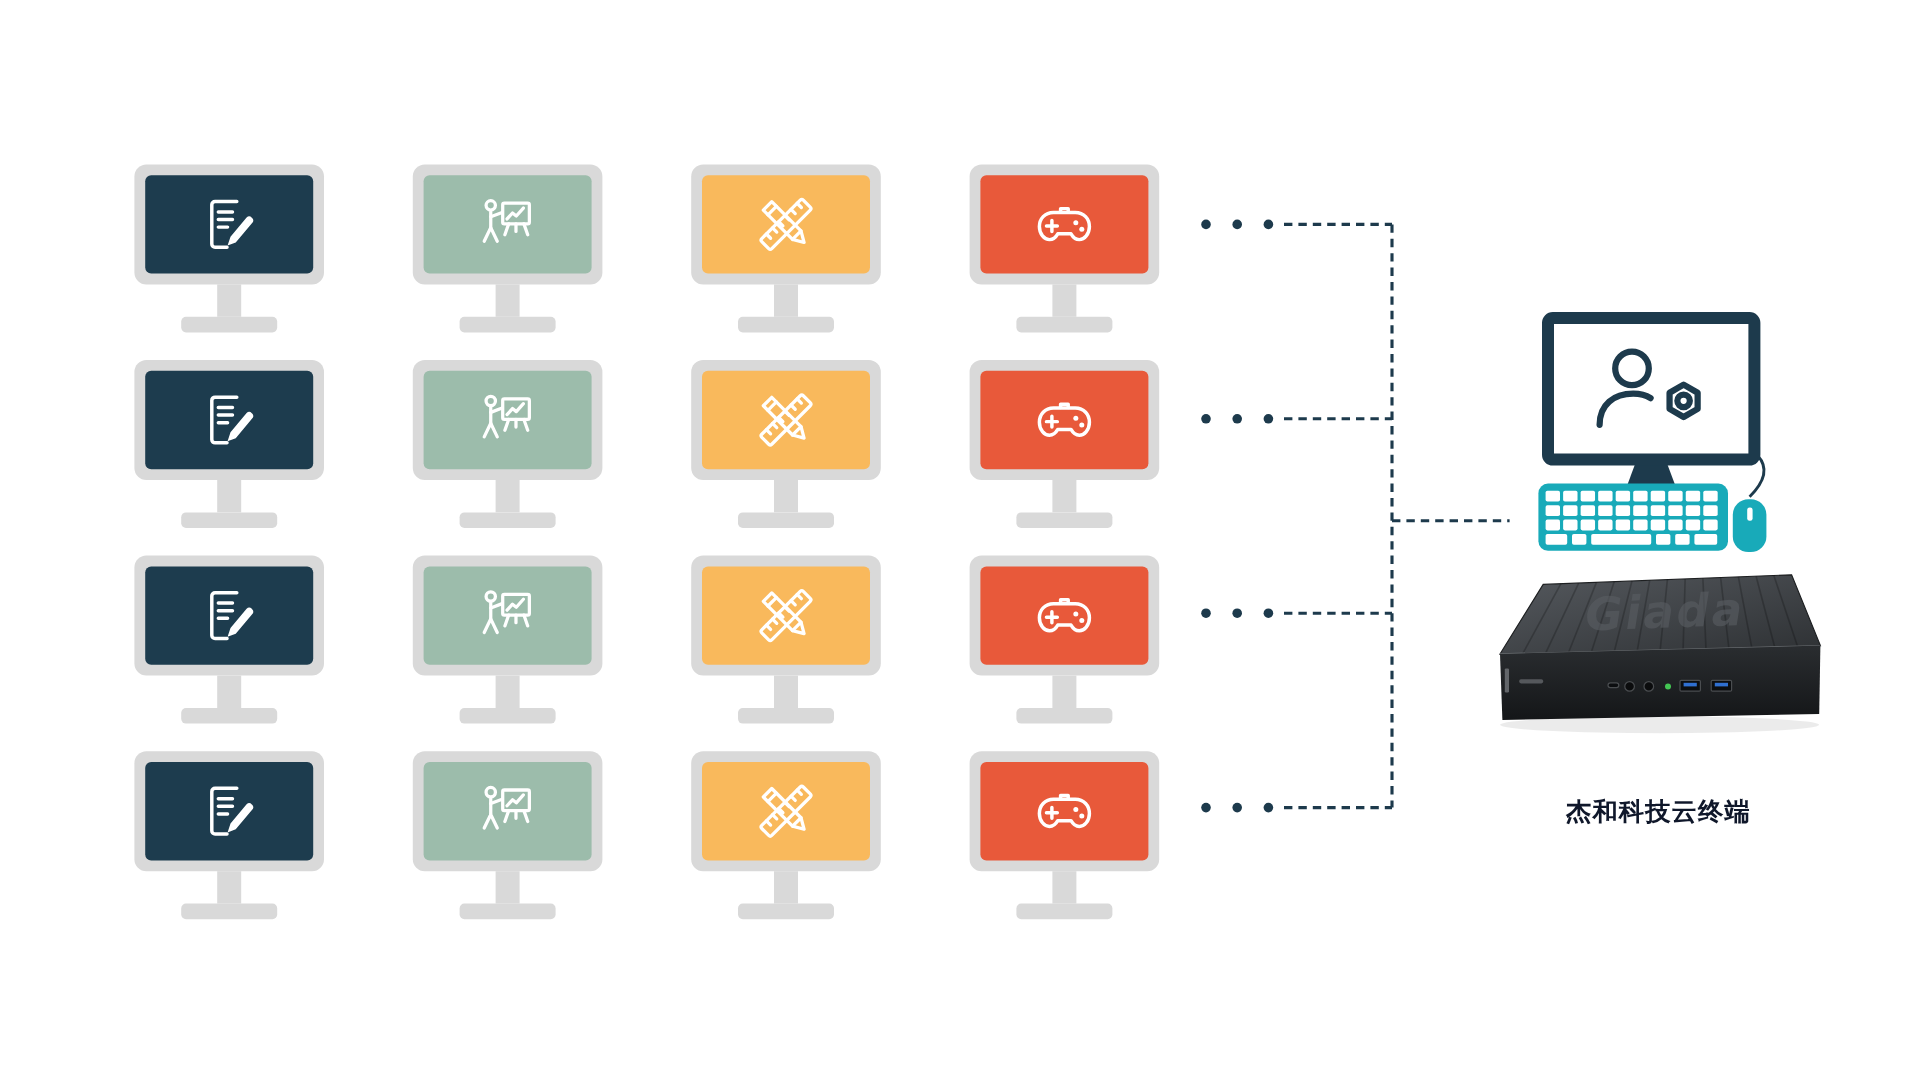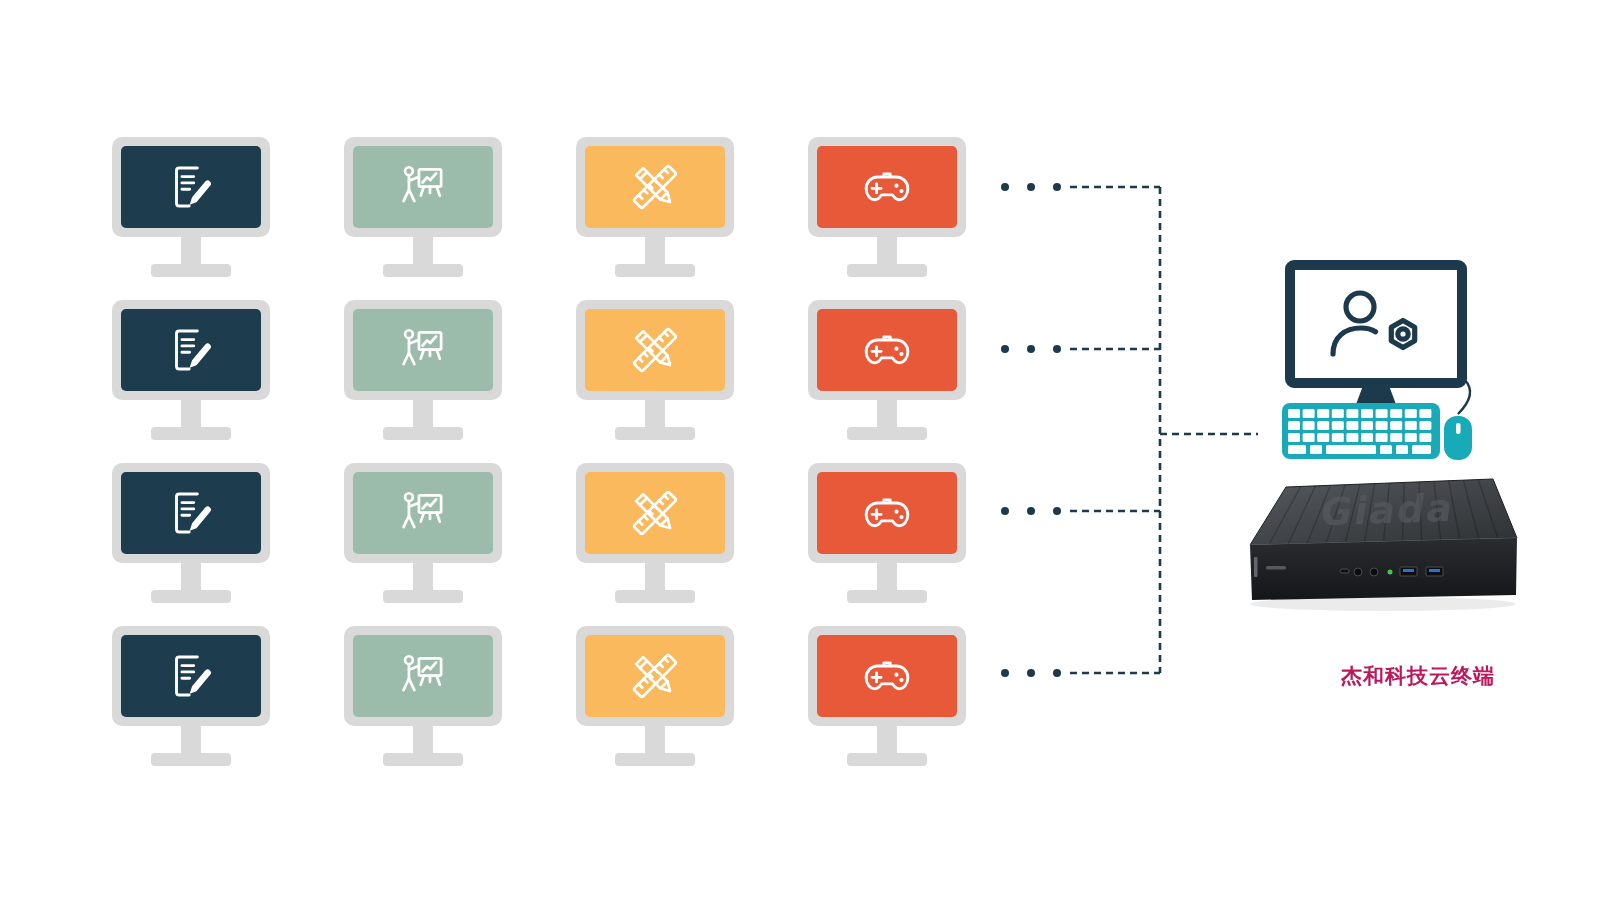--- a/index.html
+++ b/index.html
@@ -30,22 +30,22 @@
   .base { width:80px; height:13px; background:#d9d9d9; border-radius:4px; margin:0 auto; }
 
   
   .connectors { position:absolute; left:0; top:0; width:1600px; height:900px; pointer-events:none; }
 
   
   .admin-svg  { position:absolute; left:1280px; top:260px; width:200px; height:205px; }
   .device-svg { position:absolute; left:1240px; top:473px; width:285px; height:175px; }
   .terminal-label {
     position:absolute; left:1269px; top:662px; width:226px;
-    text-align:right; font-size:21px; font-weight:bold;
-    color:#be185d; letter-spacing:1px;
+    text-align:center; font-size:21px; font-weight:bold;
+    color:#0f172a; letter-spacing:1px;
   }
   .brand-text {
     font-family:"DejaVu Sans","Liberation Sans",sans-serif;
     font-size:38px; font-weight:bold; font-style:italic; letter-spacing:2px;
   }
 </style>
 </head>
 <body>
 
 <svg style="position:absolute;width:0;height:0;overflow:hidden" aria-hidden="true">

